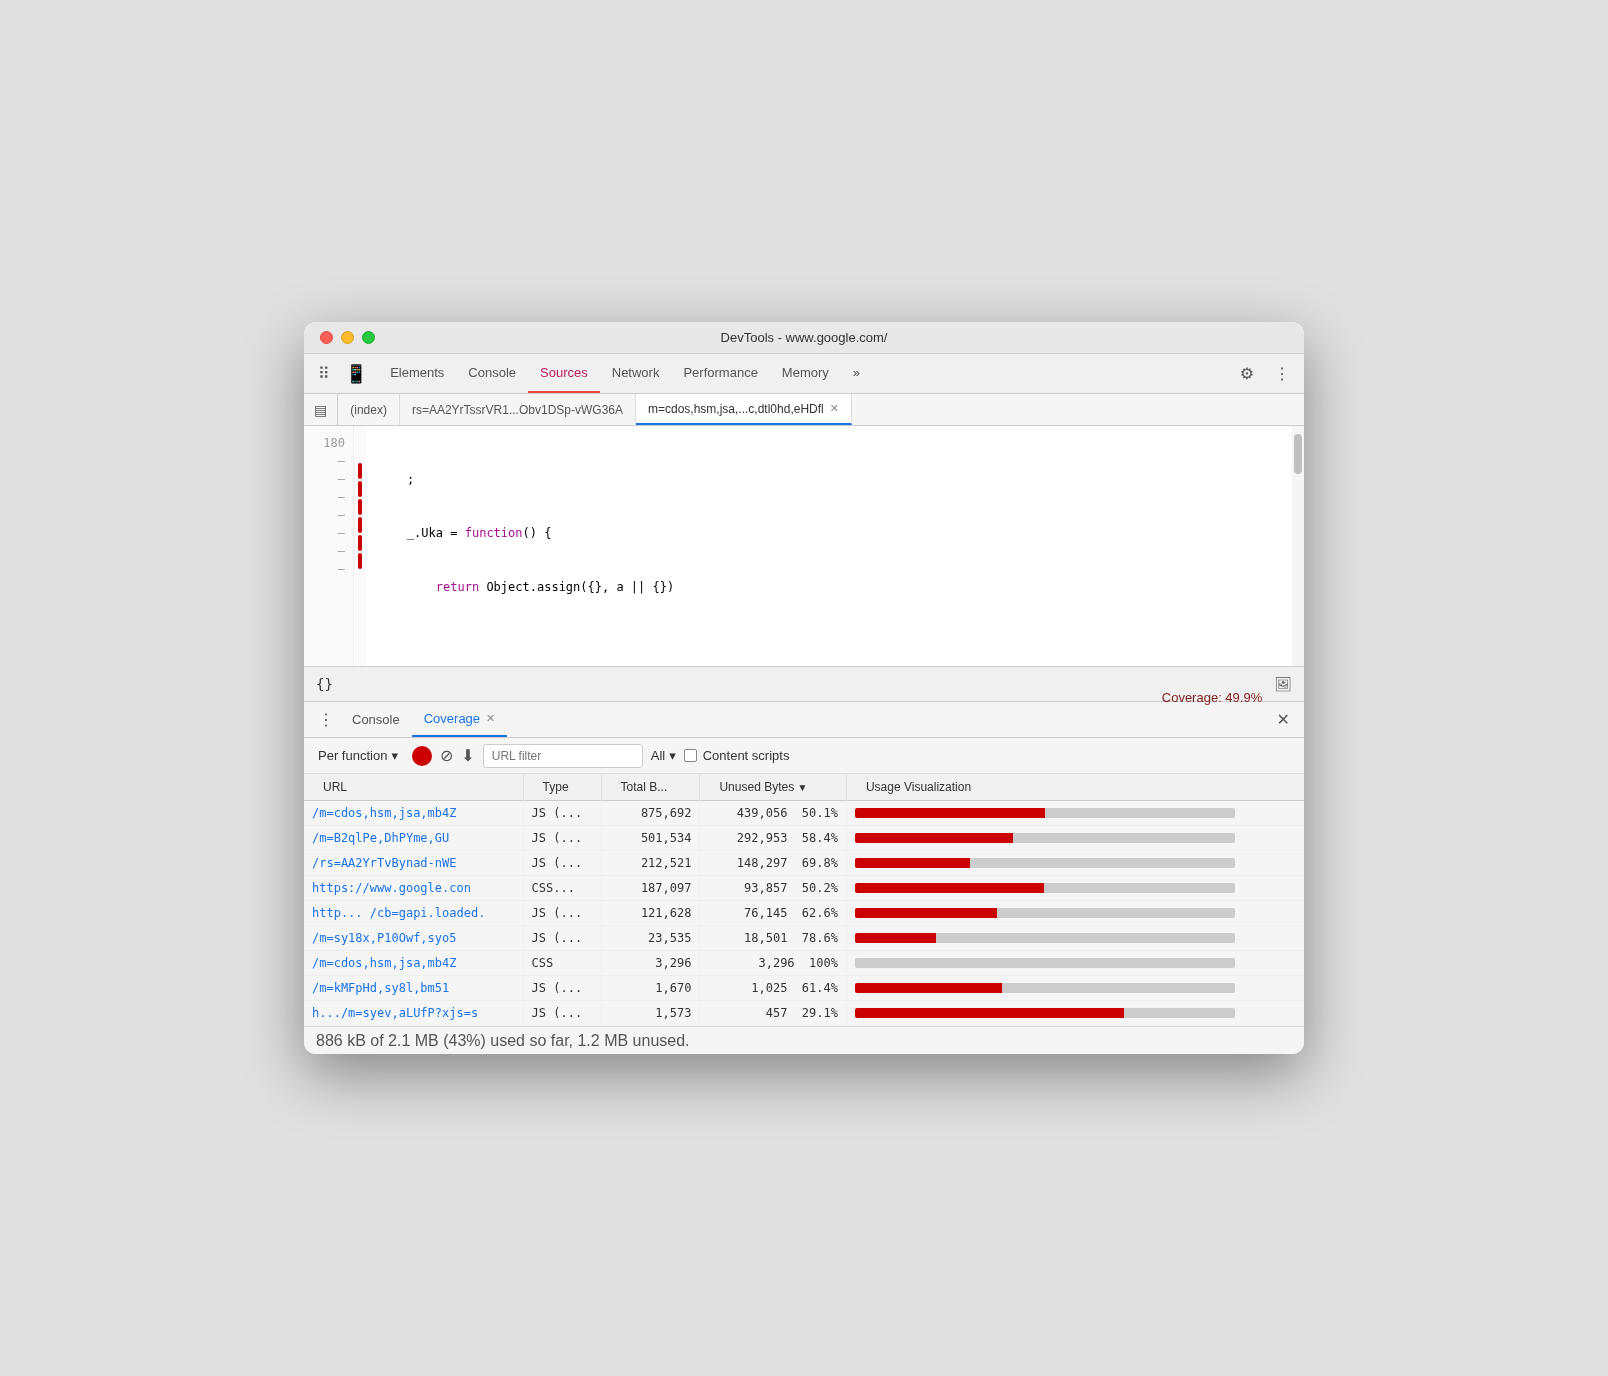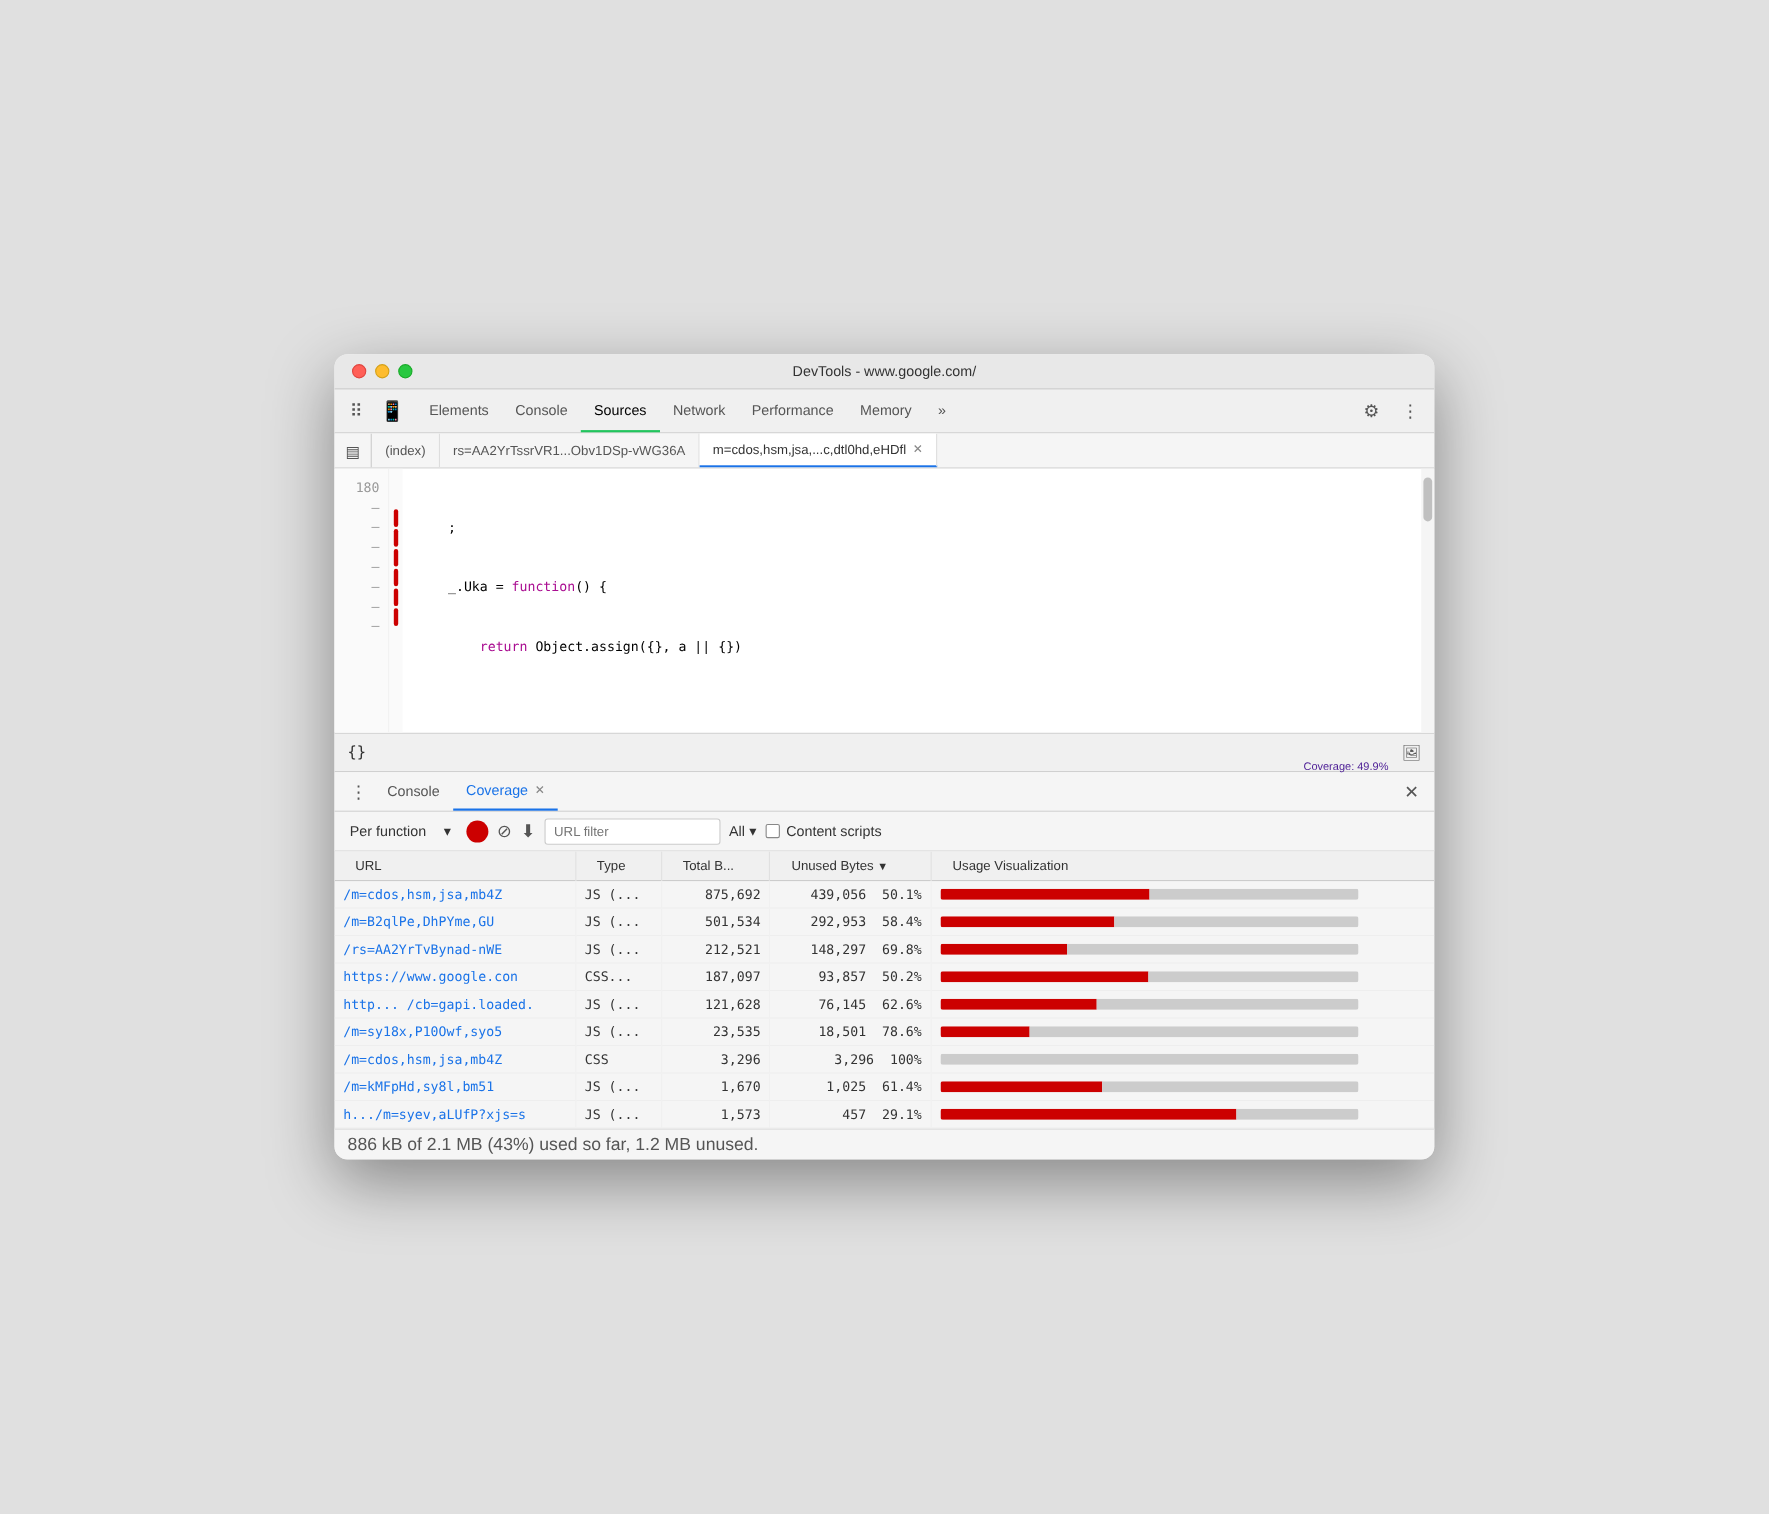--- a/index.html
+++ b/index.html
@@ -69,22 +69,22 @@
       padding: 0 12px;
       height: 100%;
       display: flex;
       align-items: center;
       font-size: 13px;
       color: #555;
       cursor: pointer;
       border-bottom: 2px solid transparent;
     }
     .devtools-tab.active {
-      color: #000000;
-      border-bottom: 2px solid #22c55e;
+      color: #be185d;
+      border-bottom: 2px solid #ef4444;
     }
     .devtools-tabs-right {
       margin-left: auto;
       display: flex;
       align-items: center;
       gap: 8px;
     }
     .icon-btn {
       background: none;
       border: none;
@@ -212,22 +212,22 @@
     .format-btn {
       font-family: monospace;
       font-size: 14px;
       color: #333;
       background: none;
       border: none;
       cursor: pointer;
     }
     .coverage-label {
       margin-left: auto;
-      font-size: 10px;
-      color: #4c1d95;
+      font-size: 13px;
+      color: #7f1d1d;
       margin-top: 26px;
     }
     .screenshot-btn {
       margin-left: 12px;
       font-size: 14px;
       color: #555;
       background: none;
       border: none;
       cursor: pointer;
     }
@@ -277,21 +277,21 @@
       height: 36px;
       display: flex;
       align-items: center;
       gap: 8px;
       padding: 0 8px;
       border-bottom: 1px solid #ddd;
     }
     .per-function-btn {
       display: flex;
       align-items: flex-start;
-      gap: 16px;
+      gap: 4px;
       font-size: 13px;
       color: #333;
       cursor: pointer;
       background: none;
       border: none;
       padding: 4px 6px;
     }
     .record-btn {
       width: 20px;
       height: 20px;

